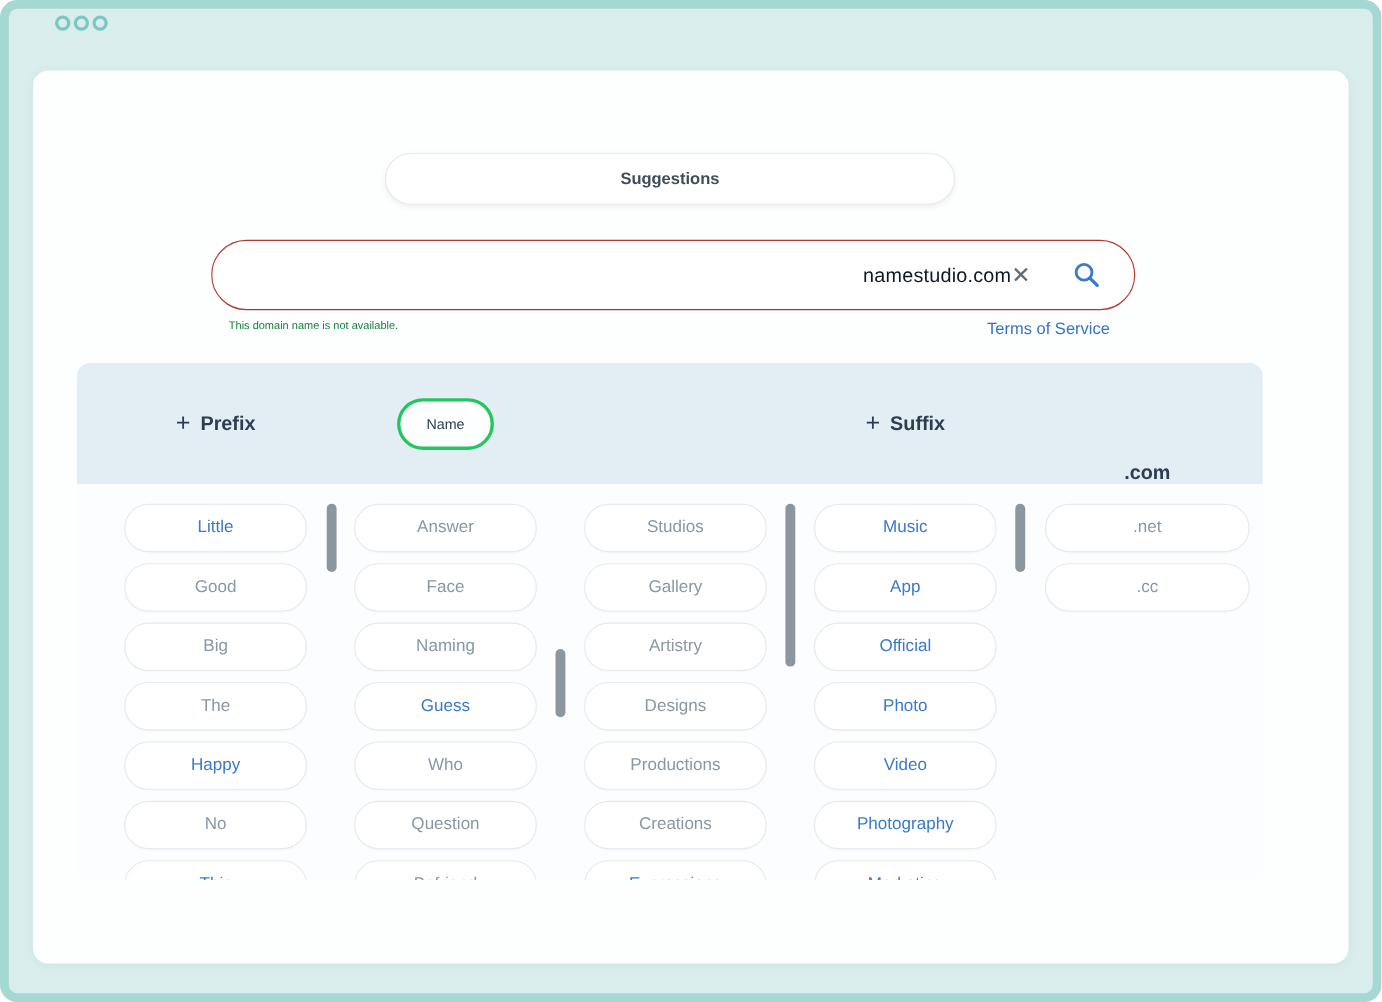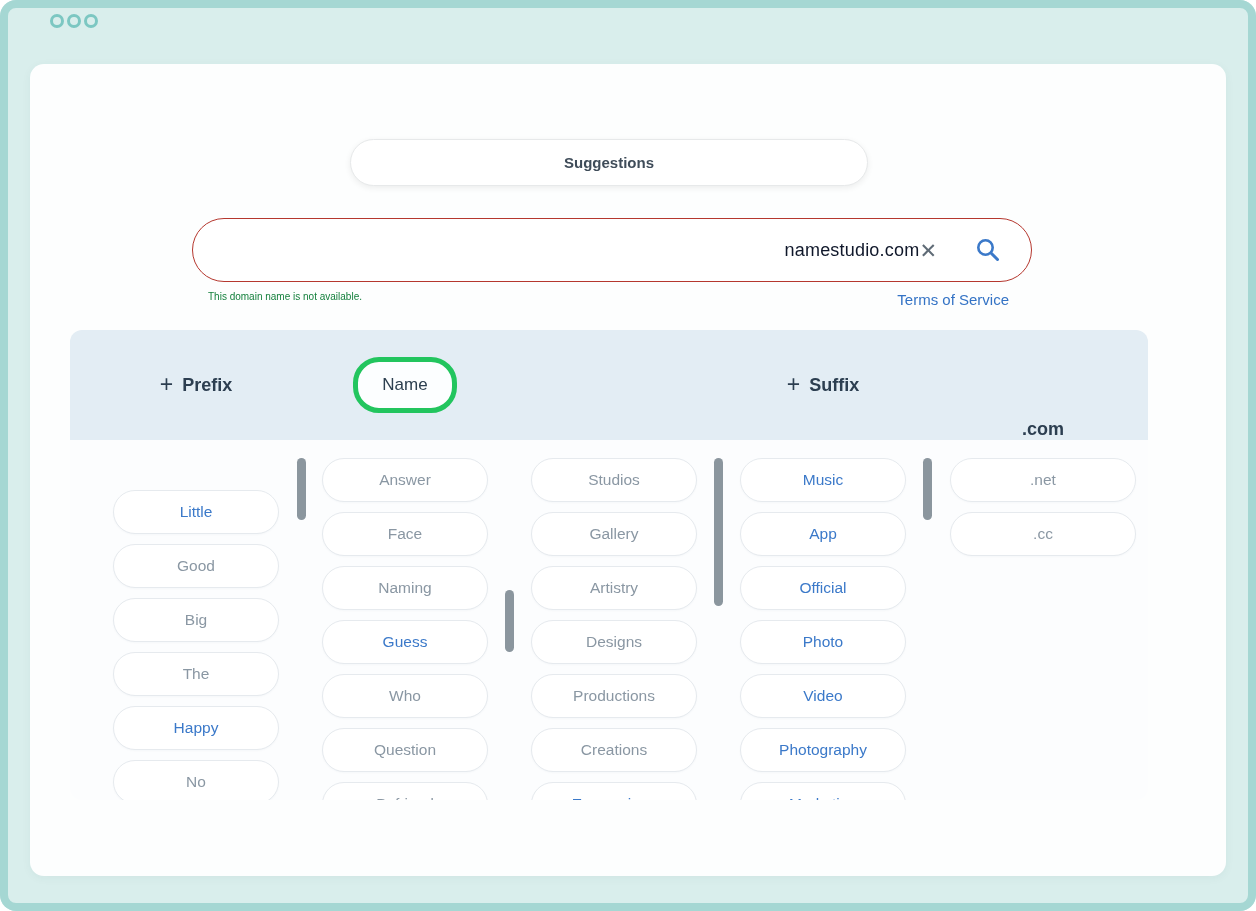--- a/index.html
+++ b/index.html
@@ -83,31 +83,31 @@
   .hc3 { left: 461px; width: 166px; }
   .hc4 { left: 670px; width: 166px; }
   .hc5 { left: 880px; width: 186px; margin-top: 44px; }
   .add-btn {
     border: none; background: transparent; cursor: pointer; font-family: inherit;
     display: flex; align-items: center; gap: 9px;
     font-size: 18px; font-weight: 600; color: #2c3e50;
   }
   .plus { font-size: 23px; font-weight: 400; line-height: 1; position: relative; top: -1px; }
   .token {
-    background: #fcfeff; border: 5px solid #22c55e; border-radius: 26px;
-    padding: 13px 24px; font-family: inherit; font-size: 17px; color: #2d4050;
+    background: #fcfeff; border: 3px solid #22c55e; border-radius: 26px;
+    padding: 13px 24px; font-family: inherit; font-size: 13px; color: #2d4050;
     cursor: pointer;
   }
   .tld-label { font-size: 18px; font-weight: 600; color: #2c3e50; cursor: pointer; }
   
   .col {
     position: absolute; top: 128px; width: 166px;
     display: flex; flex-direction: column; gap: 10px;
   }
-  .c1 { left: 43px; margin-top: 32px; }
+  .c1 { left: 43px; }
   .c2 { left: 252px; }
   .c3 { left: 461px; }
   .c4 { left: 670px; justify-content: center; }
   .c5 { left: 880px; width: 186px; }
   .pill {
     height: 44px; flex: 0 0 44px; border-radius: 22px;
     background: #ffffff; border: 1px solid #e6eaee;
     display: flex; align-items: center; justify-content: center;
     font-size: 15.5px; color: #8a97a3; cursor: pointer;
     box-shadow: 0 1px 2px rgba(30,60,90,0.03);

